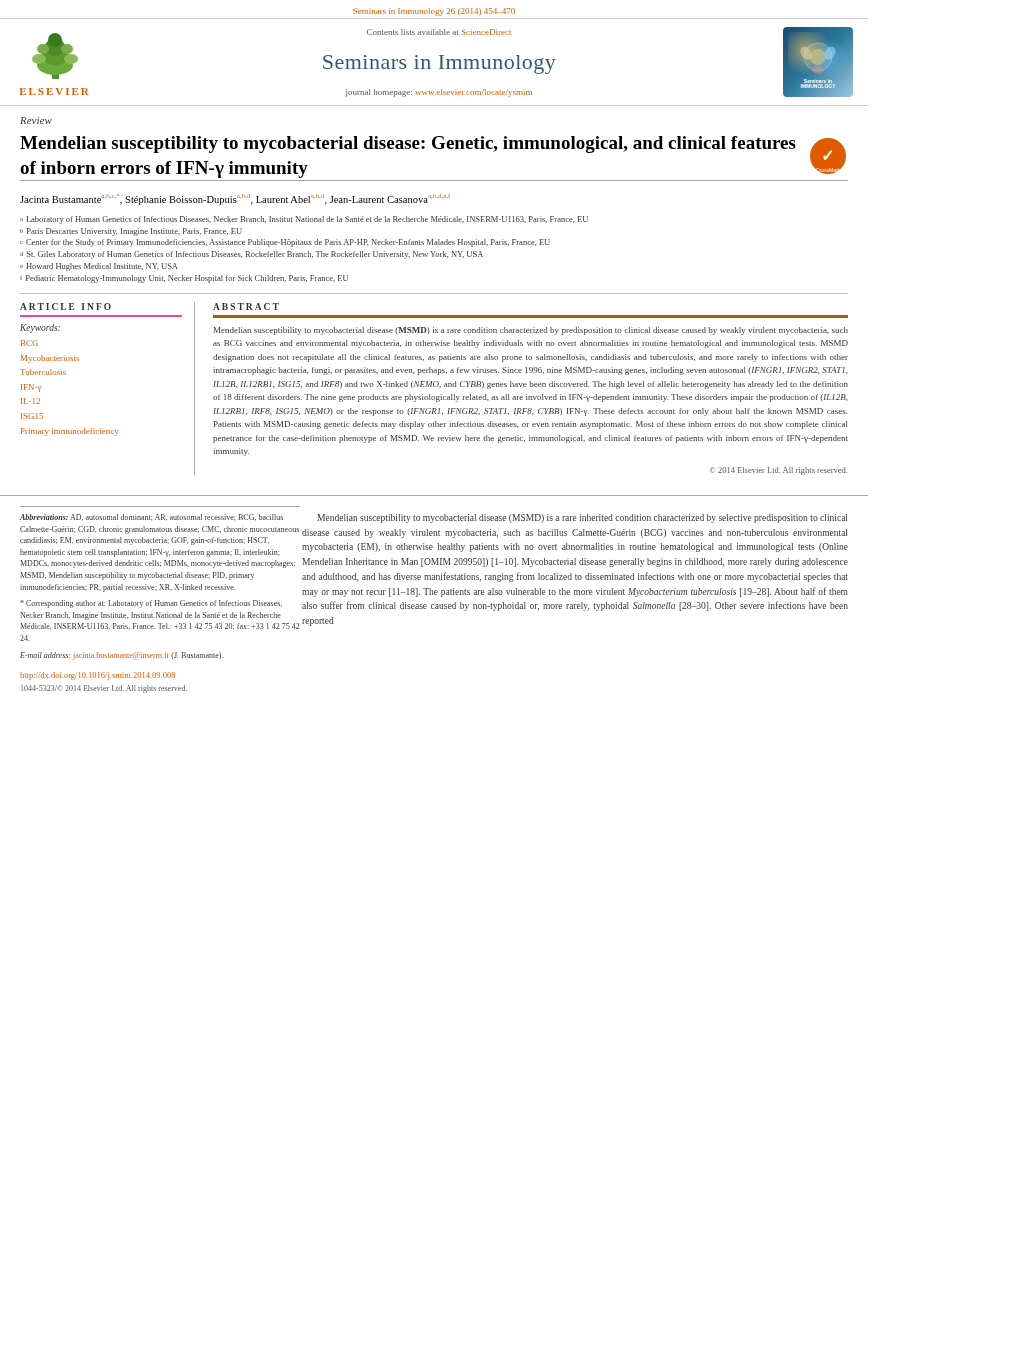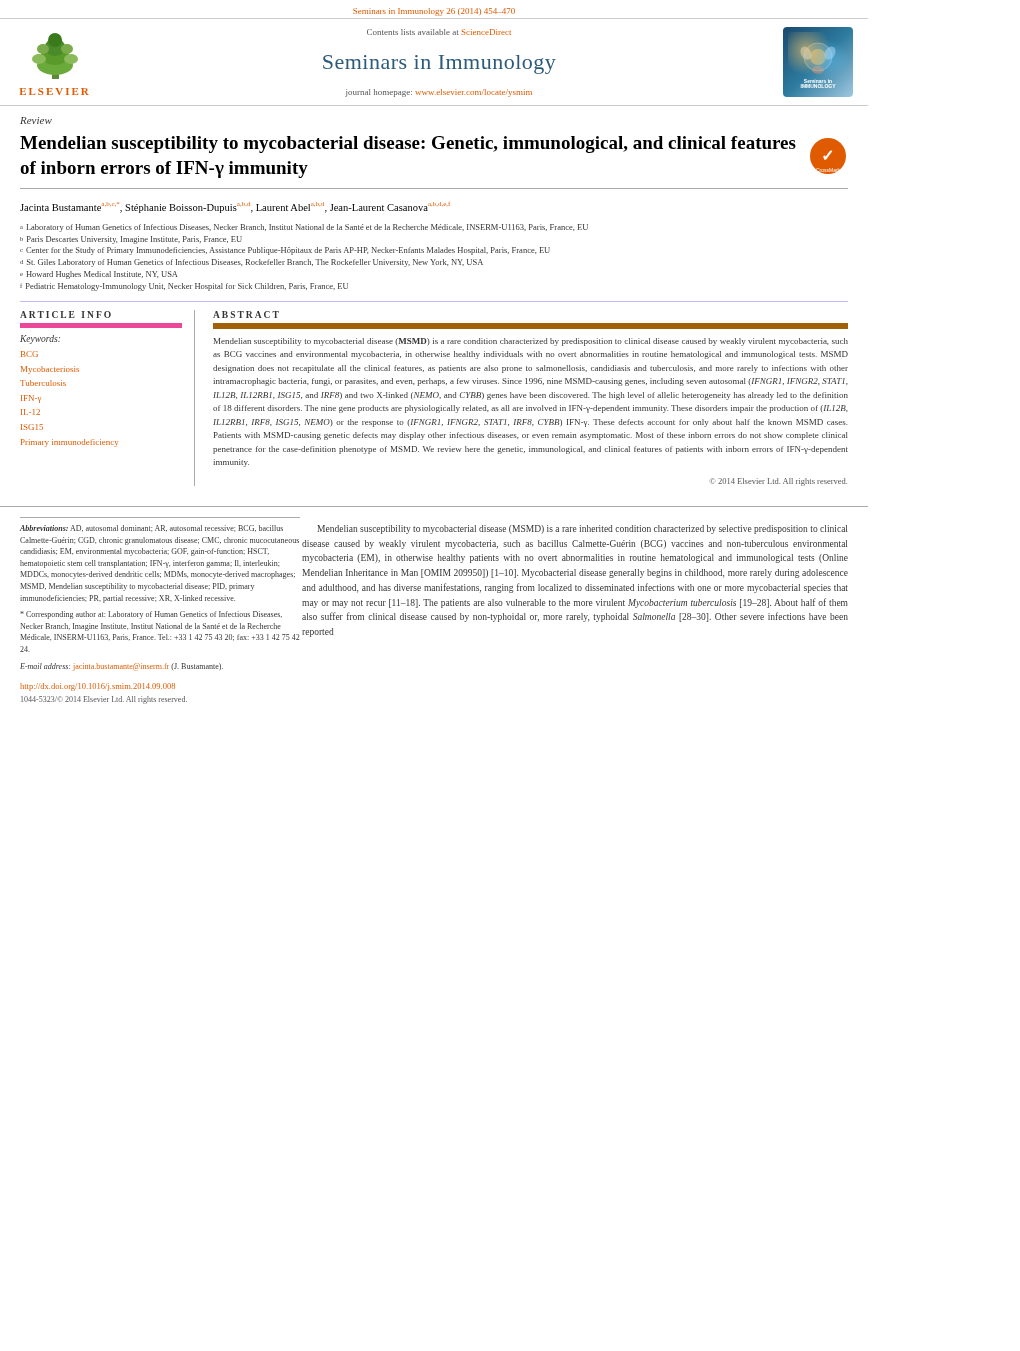--- a/index.html
+++ b/index.html
@@ -143,21 +143,21 @@
       color: #333;
       margin-bottom: 5px;
     }
 
     .article-title-section {
       display: flex;
       align-items: flex-start;
       gap: 10px;
       margin-bottom: 10px;
       border-bottom: 1px solid #aaa;
-      padding-bottom: 8px;
+      padding-bottom: 0;
     }
 
     .article-title {
       flex: 1;
       font-size: 19px;
       font-weight: bold;
       color: #000;
       line-height: 1.3;
       font-family: 'Times New Roman', serif;
     }
@@ -220,21 +220,21 @@
     }
 
     .article-info-title {
       font-size: 9.5px;
       font-weight: bold;
       letter-spacing: 2px;
       color: #333;
       text-transform: uppercase;
       margin-bottom: 6px;
       padding-bottom: 3px;
-      border-bottom: 5px solid #ec4899;
+      border-bottom: 2px solid #ec4899;
     }
 
     .keywords-label {
       font-size: 9.5px;
       font-style: italic;
       color: #333;
       margin-bottom: 4px;
     }
 
     .keyword-item {
@@ -245,21 +245,21 @@
     }
 
     .abstract-title {
       font-size: 9.5px;
       font-weight: bold;
       letter-spacing: 2px;
       color: #333;
       text-transform: uppercase;
       margin-bottom: 6px;
       padding-bottom: 3px;
-      border-bottom: 6px solid #a16207;
+      border-bottom: 3px solid #a16207;
     }
 
     .abstract-text {
       font-size: 9px;
       color: #333;
       line-height: 1.5;
       text-align: justify;
     }
 
     .abstract-text b {

